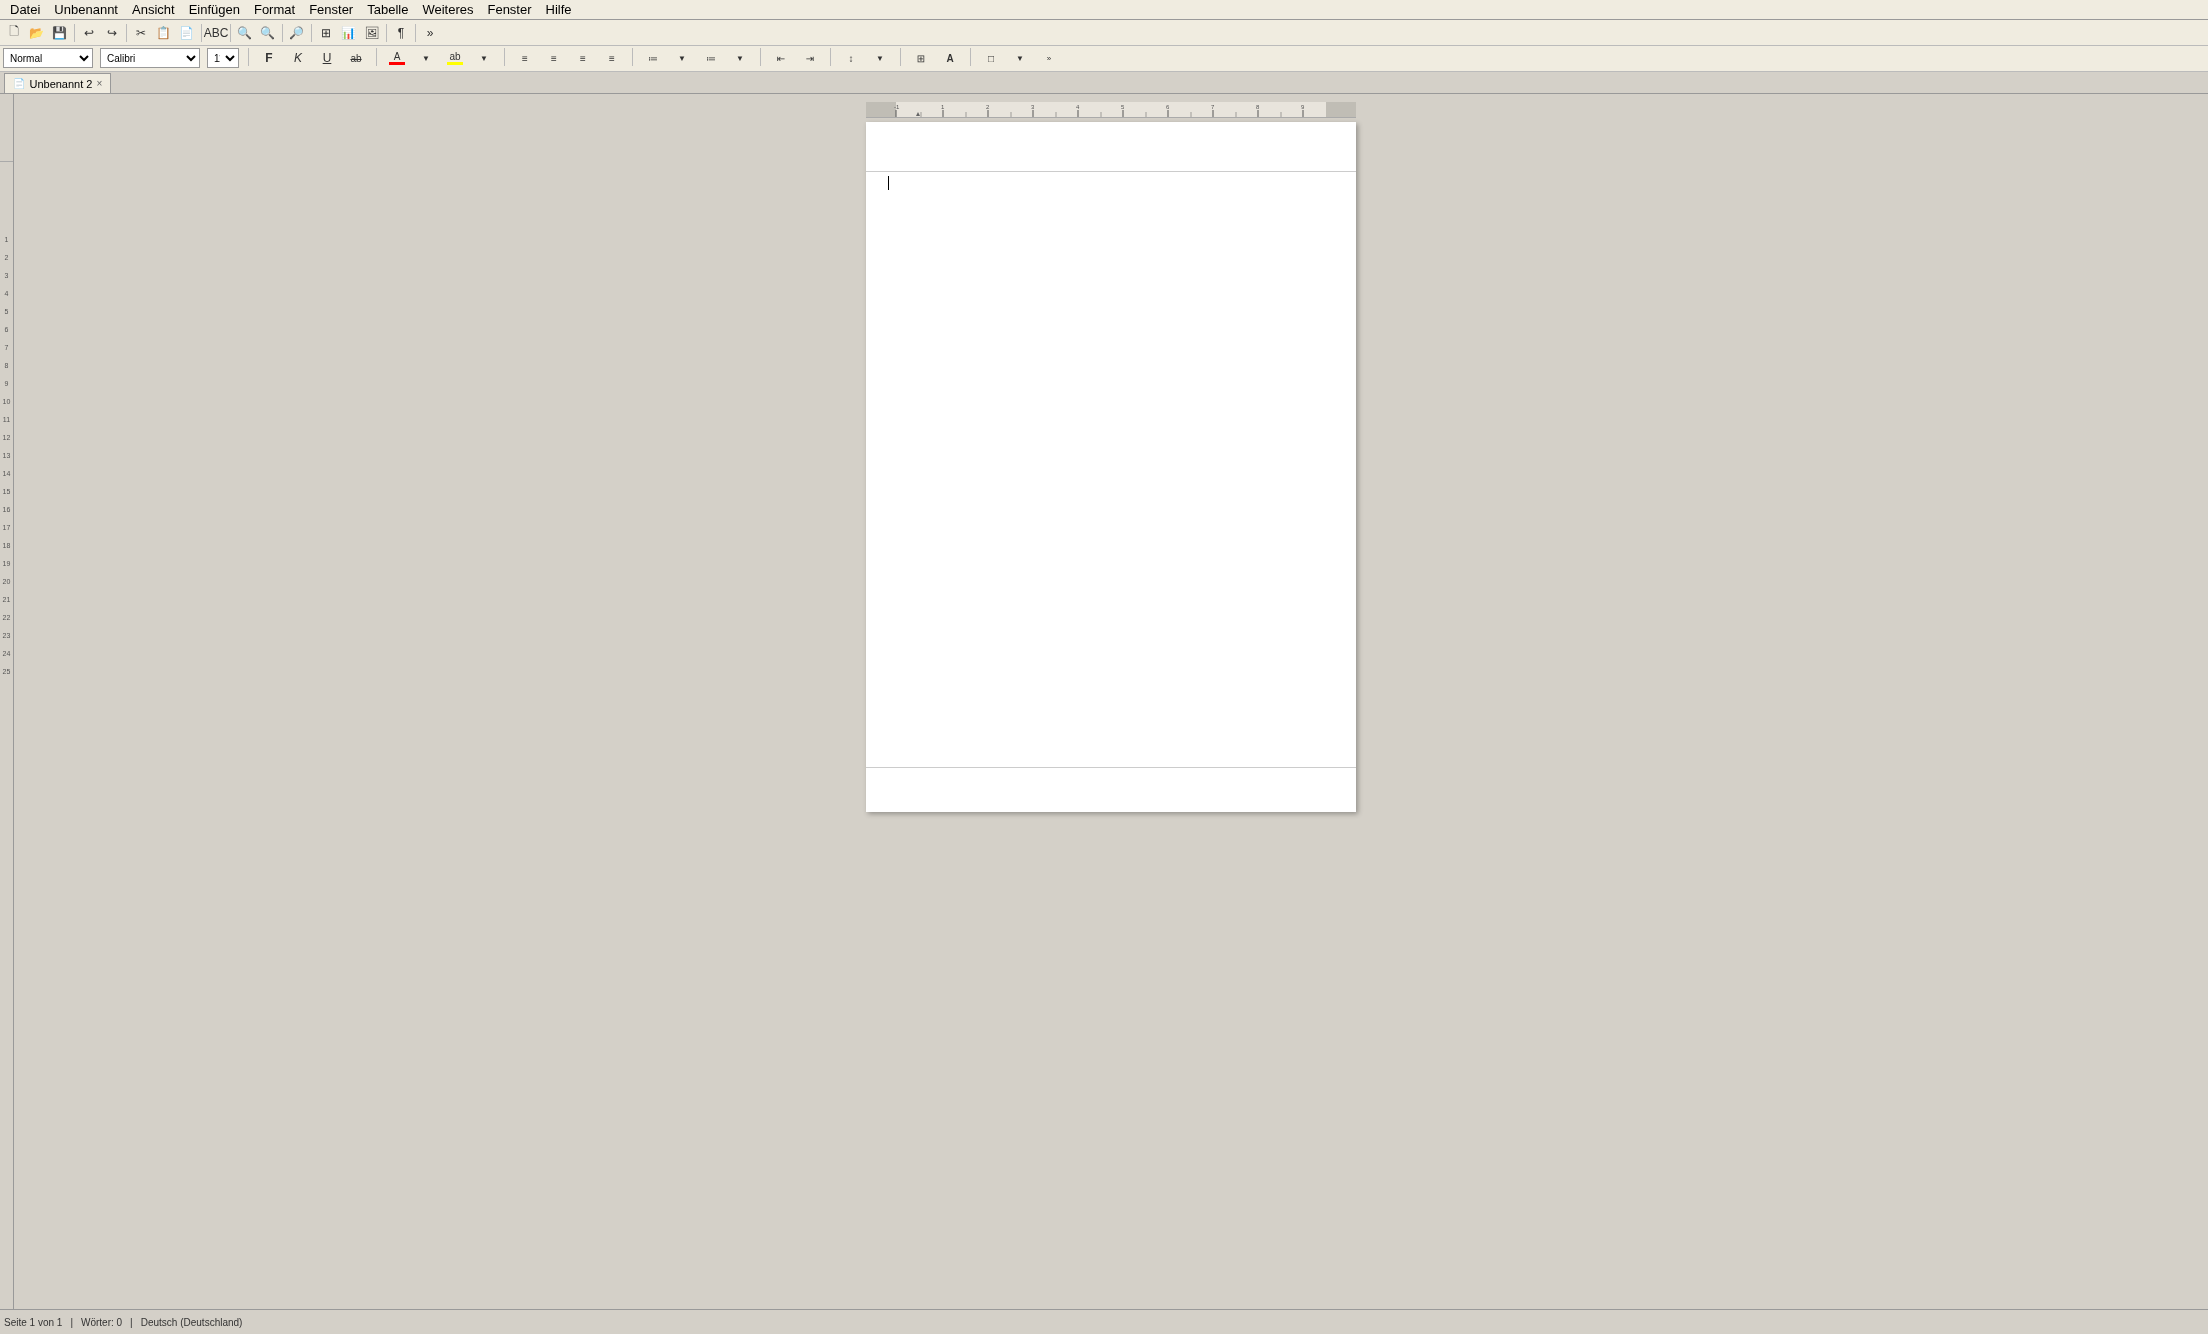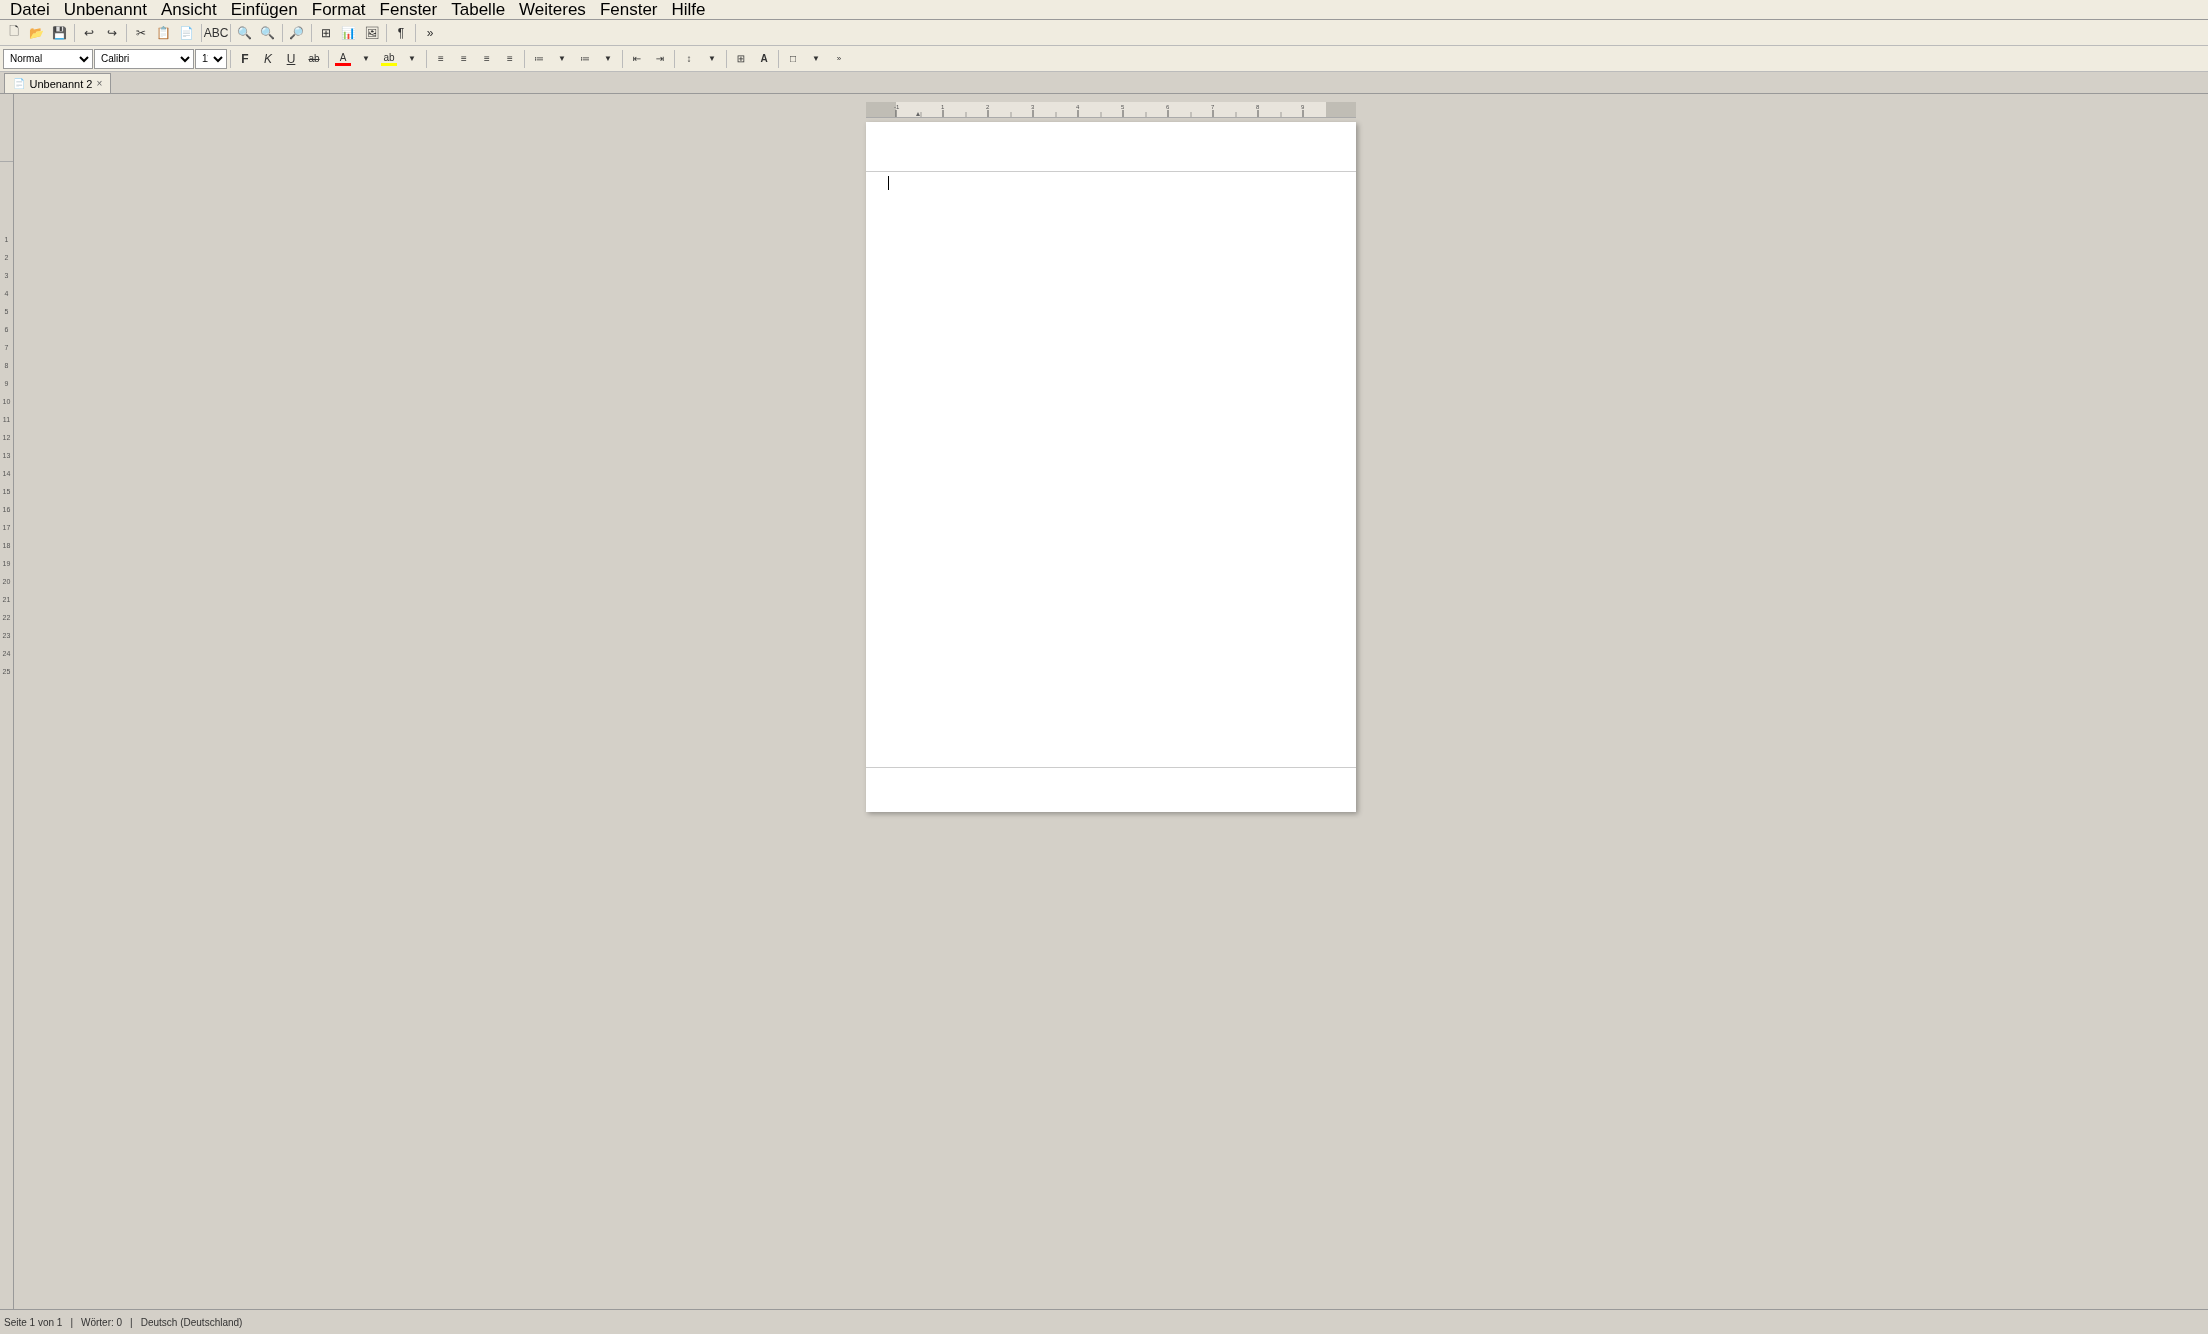--- a/index.html
+++ b/index.html
@@ -1,28 +1,28 @@
 <!DOCTYPE html>
 <html><head>
   <meta charset="utf-8">
   <style>
     * { margin: 0; padding: 0; box-sizing: border-box; }
     body { font-family: 'Segoe UI', Tahoma, Geneva, sans-serif; font-size: 11px; background: #d4d0c8; overflow: hidden; height: 100vh; display: flex; flex-direction: column; }
 
     
     .menu-bar { background: #f0ece0; border-bottom: 1px solid #999; display: flex; align-items: center; padding: 2px 4px; gap: 2px; height: 20px; }
-    .menu-item { padding: 1px 6px; cursor: pointer; font-size: 17px; color: #000; }
+    .menu-item { padding: 1px 6px; cursor: pointer; font-size: 13px; color: #000; }
 
     
     .toolbar { background: #f0ece0; border-bottom: 1px solid #bbb; display: flex; align-items: center; padding: 2px 3px; gap: 1px; height: 26px; flex-wrap: nowrap; }
     .tb-btn { width: 22px; height: 20px; border: 1px solid transparent; background: transparent; cursor: pointer; display: flex; align-items: center; justify-content: center; font-size: 12px; color: #333; flex-shrink: 0; }
     .tb-sep { width: 1px; height: 18px; background: #bbb; margin: 0 2px; flex-shrink: 0; }
 
     
-    .toolbar2 { background: #f0ece0; border-bottom: 1px solid #bbb; display: flex; align-items: center; padding: 2px 3px; gap: 1px; height: 26px; flex-wrap: nowrap; }
+    .toolbar2 { background: #f0ece0; border-bottom: 1px solid #bbb; display: flex; padding: 2px 3px; gap: 7px; height: 26px; flex-wrap: nowrap; }
 
     
     .tab-bar { background: #d4d0c8; display: flex; align-items: flex-end; padding: 2px 4px 0; height: 22px; gap: 0; border-bottom: 1px solid #999; }
     .tab { display: flex; align-items: center; background: #f0ece0; border: 1px solid #999; border-bottom: none; padding: 2px 8px; font-size: 11px; cursor: pointer; gap: 4px; height: 20px; }
     .tab-close { font-size: 10px; color: #666; cursor: pointer; }
     .tab-icon { font-size: 10px; }
 
     
     .main-area { display: flex; flex: 1; overflow: hidden; }
 

